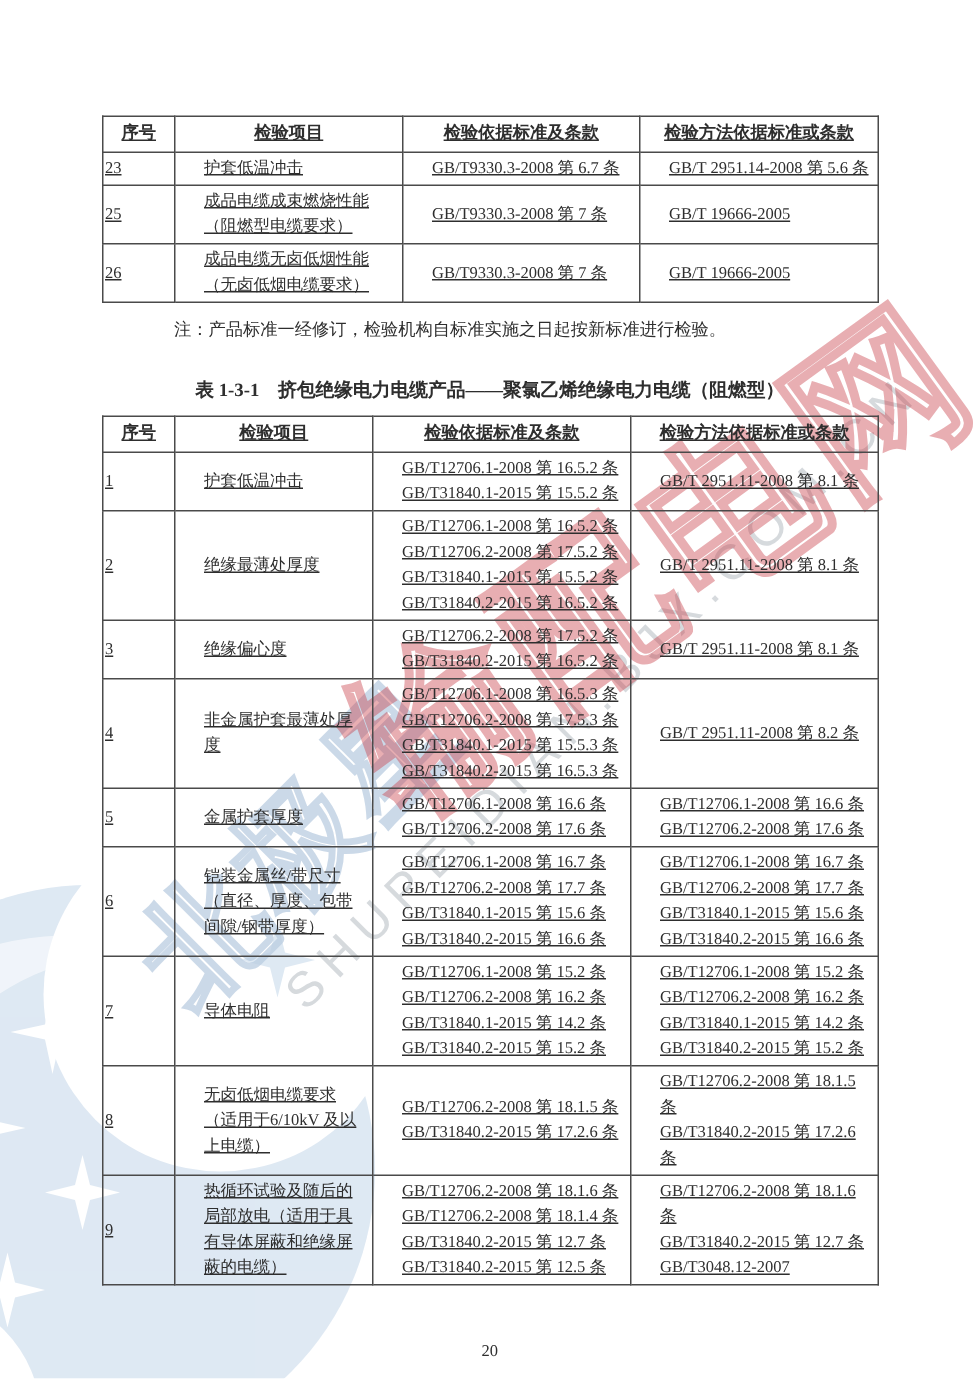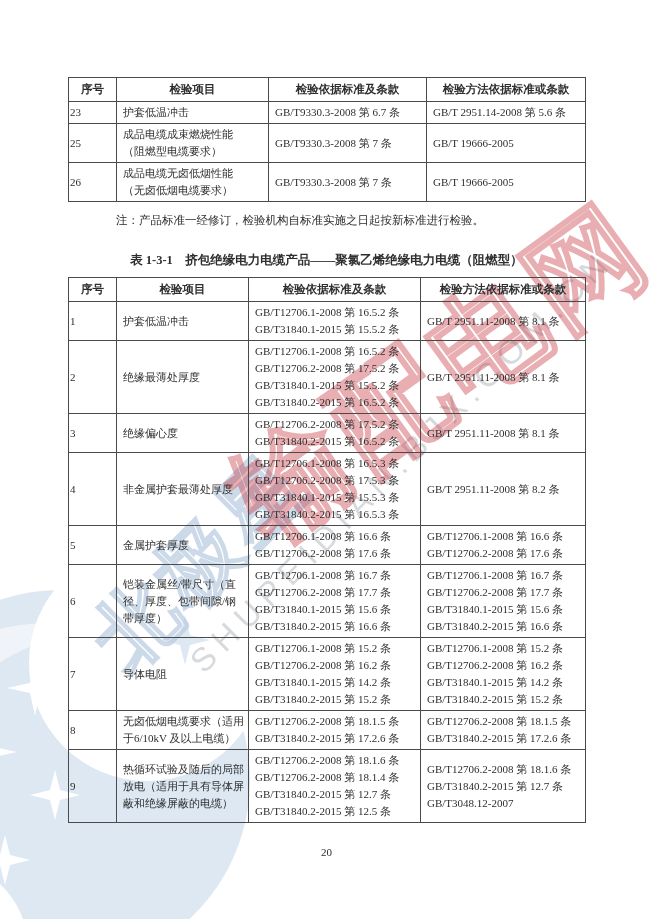--- a/index.html
+++ b/index.html
@@ -33,31 +33,31 @@
     position:absolute;left:108px;top:600px;
     transform:rotate(-45deg);transform-origin:left center;
     font-size:82px;font-weight:bold;letter-spacing:6px;white-space:nowrap;
     color:transparent;-webkit-text-stroke:2px rgba(185,204,224,0.75);
     font-family:"Liberation Serif",serif;
   }
   .wm-logo{position:absolute;left:-115px;top:555px;}
 
   
   .content{position:relative;z-index:1;padding:77px 65px 0 68px;}
-  table{border-collapse:collapse;width:517px;table-layout:fixed;}
+  table{border-collapse:collapse;width:517px;table-layout:fixed;text-decoration:underline;}
   td,th{border:1px solid #4a4a4a;font-size:11px;line-height:17px;
-        padding:2px 4px 2px 6px;vertical-align:middle;
+        padding:2px 4px 2px 19px;vertical-align:middle;
         font-family:"Liberation Serif","DejaVu Serif",serif;}
   th{font-weight:bold;text-align:center;font-size:11.5px;padding:3px 2px;}
   .c-no{padding:2px 1px;}
   .c-std{white-space:pre-line;margin-left:27px;}
   .c-item{white-space:pre-line;}
   .note{font-size:11.5px;margin:10px 0 14px 48px;line-height:16px;}
   .tbl-title{font-size:12.5px;font-weight:bold;text-align:center;margin:24px 0 8px 0;}
-  .pageno{width:517px;text-align:center;font-size:11px;margin-top:23px;
+  .pageno{width:517px;text-align:center;font-size:11px;margin-top:38px;
           font-family:"Liberation Serif",serif;}
 </style>
 </head>
 <body>
 
 <div class="page">
 
   <div class="wm-layer">
     <svg class="wm-logo" width="420" height="420" viewBox="0 0 420 420">
       <g opacity="0.85">

